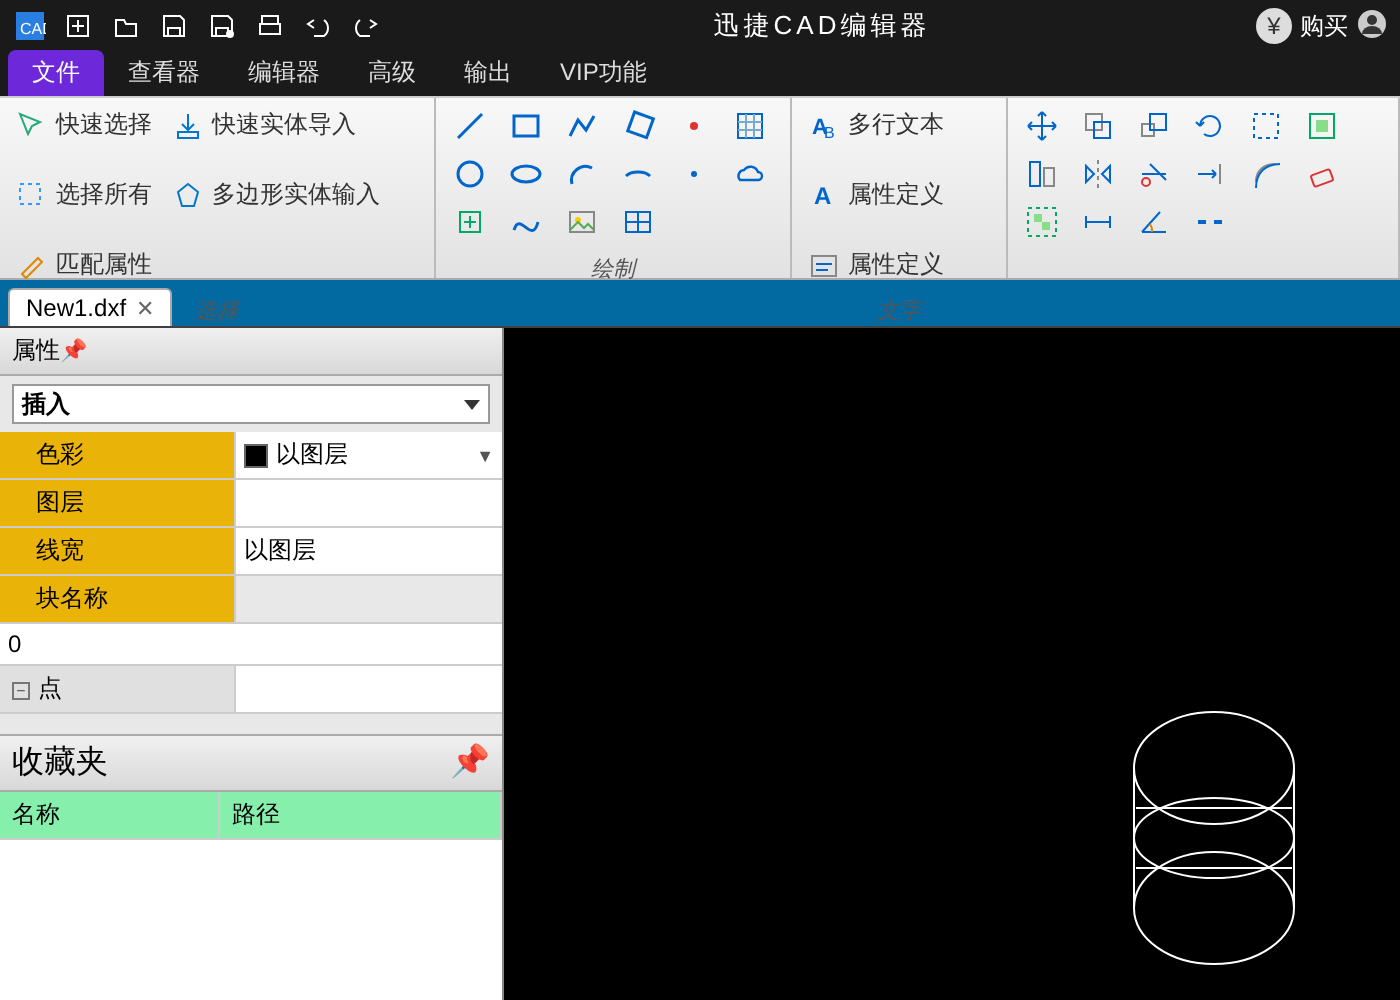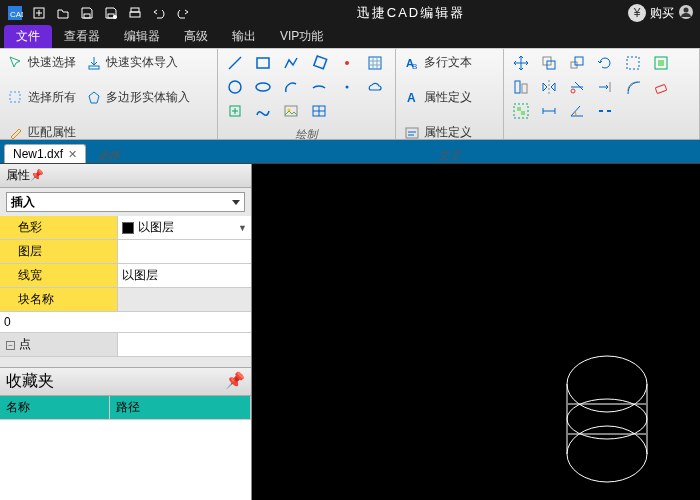--- a/index.html
+++ b/index.html
@@ -36,29 +36,29 @@
 
   
   .main { position: absolute; top: 164px; left: 0; right: 0; bottom: 0; display: flex; }
   .panel { width: 252px; background: #e8e8e8; display: flex; flex-direction: column; border-right: 1px solid #888; }
   .panel-header { background: linear-gradient(#f0f0f0,#d8d8d8); border-bottom: 1px solid #aaa; padding: 3px 6px; font-size: 12px; display: flex; justify-content: flex-start; align-items: center; }
   .panel-header .pin { font-size: 11px; color: #555; }
   .combo { margin: 4px 6px; border: 1px solid #999; background: #fff; height: 20px; display: flex; align-items: center; justify-content: space-between; padding: 0 4px; font-size: 12px; font-weight: bold; }
   .combo .arrow { border-left: 4px solid transparent; border-right: 4px solid transparent; border-top: 5px solid #333; }
   .prop-table { font-size: 12px; }
   .prop-row { display: flex; border-bottom: 1px solid #ccc; }
-  .prop-row .k { width: 118px; padding: 3px 4px 3px 18px; border-right: 1px solid #ccc; background: #fde047; }
+  .prop-row .k { width: 118px; padding: 3px 4px 3px 18px; border-right: 1px solid #ccc; background: #eab308; }
   .prop-row .v { flex: 1; padding: 3px 4px; background: #fff; display: flex; align-items: center; gap: 4px; }
   .prop-row.section .k { padding-left: 6px; font-weight: normal; background: #e0e0e0; }
   .expand { display: inline-block; width: 9px; height: 9px; border: 1px solid #777; font-size: 8px; line-height: 7px; text-align: center; margin-right: 4px; color: #555; }
   .swatch { width: 12px; height: 12px; background: #000; border: 1px solid #666; display: inline-block; }
   .colv-arrow { margin-left: auto; font-size: 9px; color: #555; }
 
   .fav-header { background: linear-gradient(#f0f0f0,#d8d8d8); border-top: 1px solid #aaa; border-bottom: 1px solid #aaa; padding: 3px 6px; font-size: 16px; display: flex; justify-content: space-between; text-align: right; }
-  .fav-cols { display: flex; font-size: 12px; border-bottom: 1px solid #ccc; background: #14b8a6; }
+  .fav-cols { display: flex; font-size: 12px; border-bottom: 1px solid #ccc; background: #86efac; }
   .fav-cols div { padding: 3px 6px; border-right: 1px solid #ccc; }
   .fav-body { flex: 1; background: #fff; }
 
   .canvas { flex: 1; background: #000; position: relative; }
   svg.shape { position: absolute; stroke: #fff; fill: none; stroke-width: 1; }
 </style>
 </head>
 <body>
 
 <div class="titlebar">

